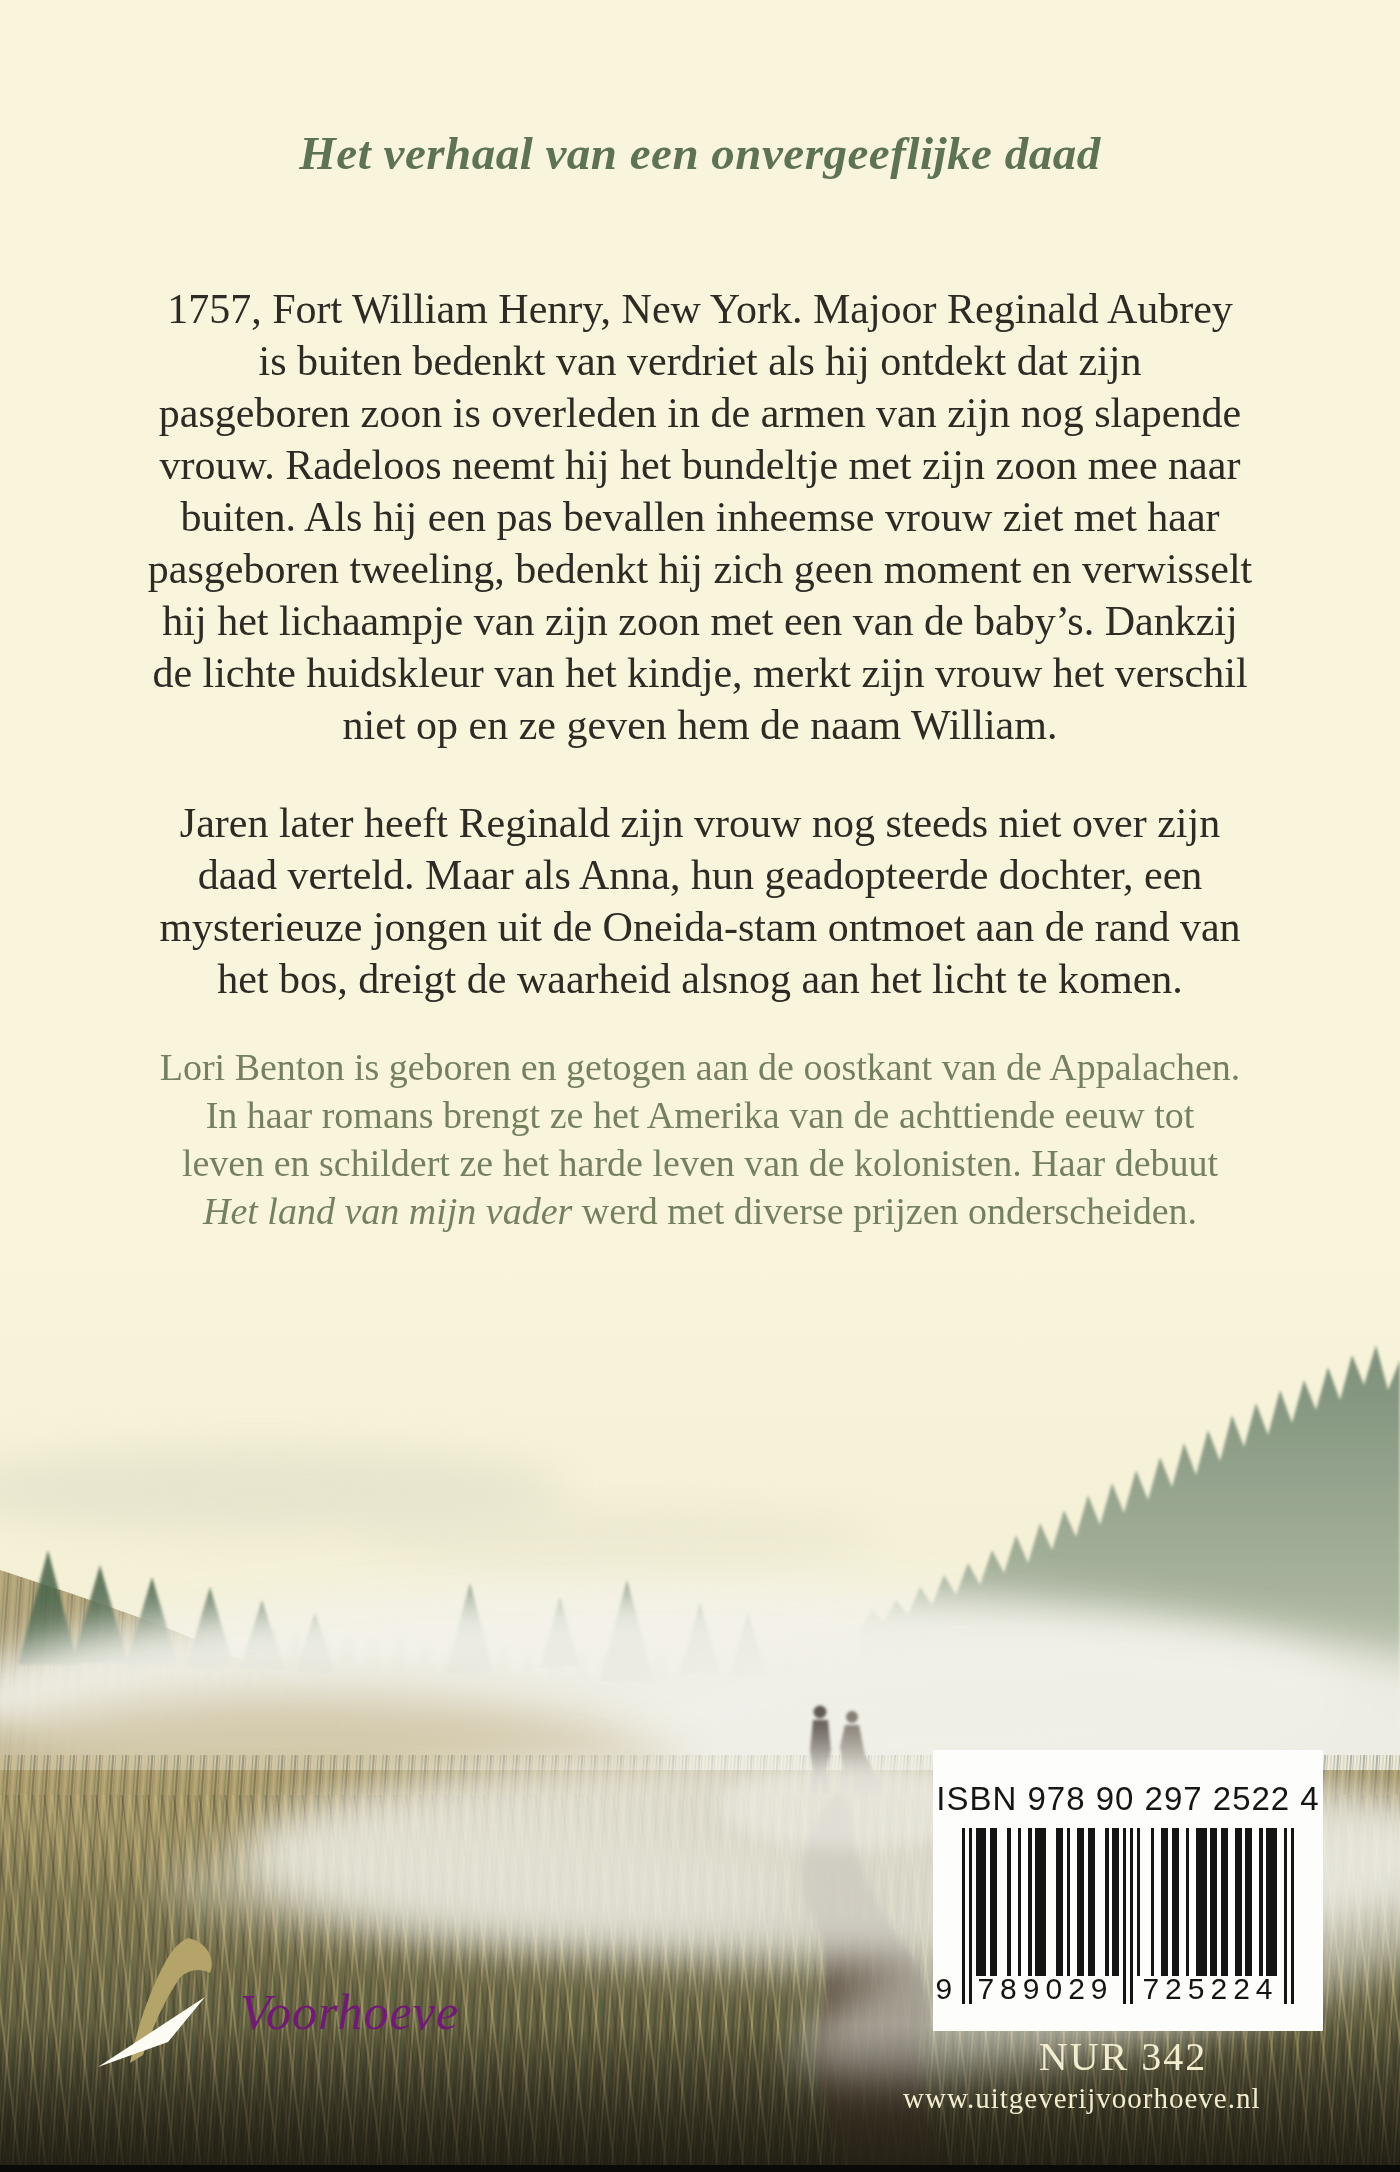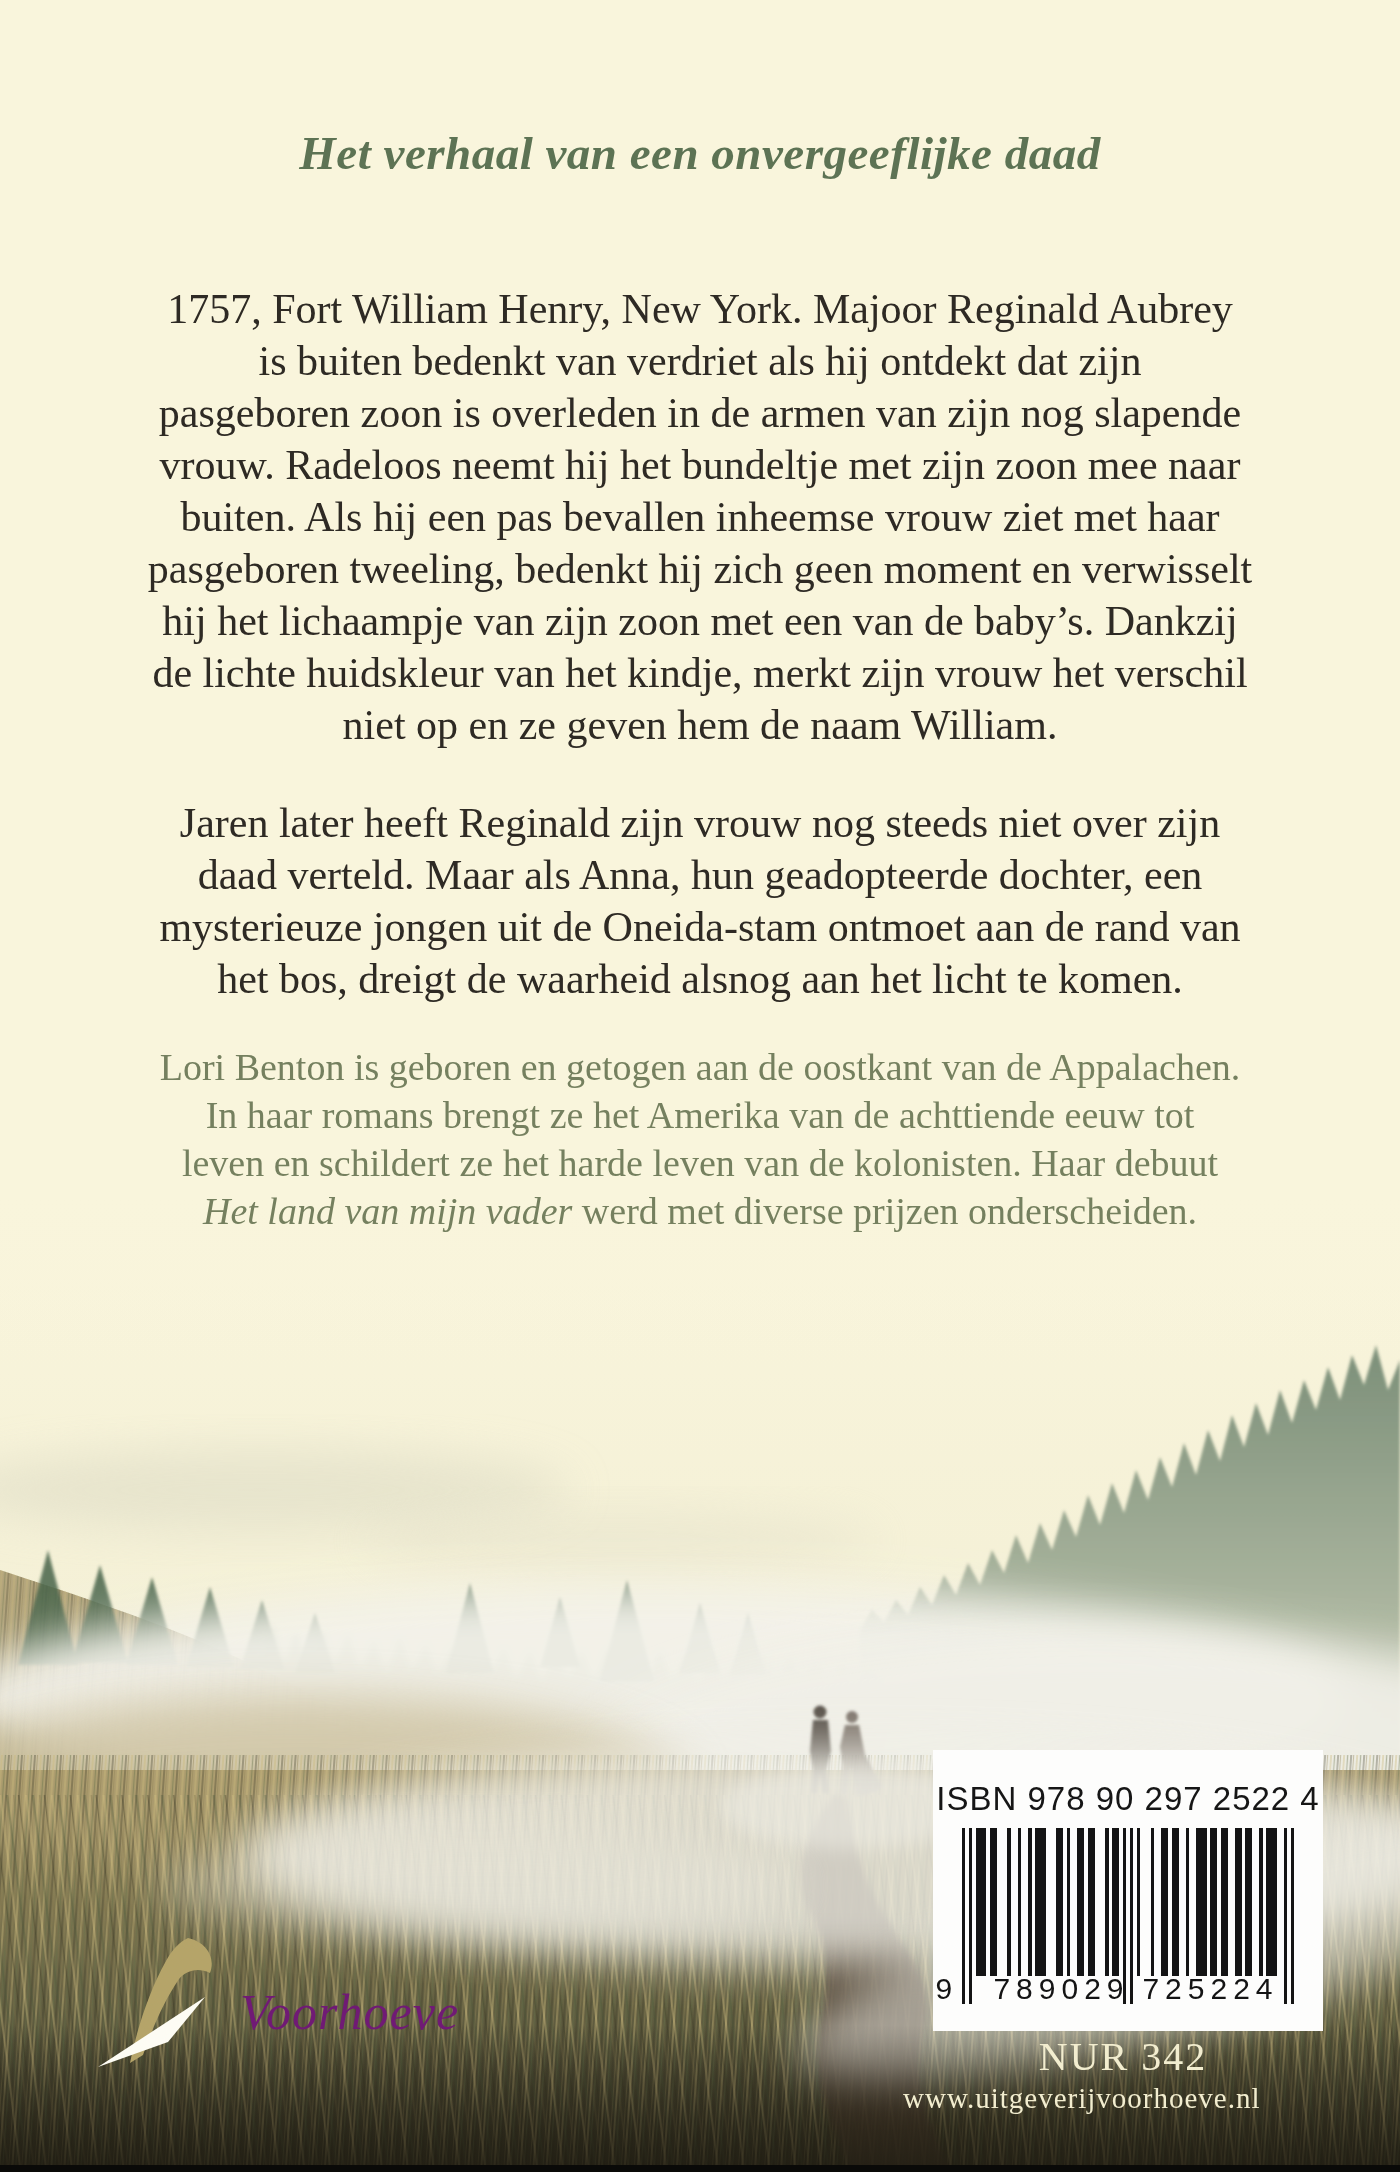--- a/index.html
+++ b/index.html
@@ -41,21 +41,21 @@
   .barcode{
     position:relative;width:333px;height:186px;margin:10px auto 0 auto;
   }
   .barcode .bar{position:absolute;top:0;background:#141414;}
   .bc-digit{
     position:absolute;top:144px;
     font-family:"Liberation Sans","DejaVu Sans",sans-serif;
     font-size:30px;color:#141414;
   }
   .bc-check{left:-26px;}
-  .bc-g1{left:12px;width:144px;text-align:center;letter-spacing:6px;margin-left:16px;}
+  .bc-g1{left:12px;width:144px;text-align:center;letter-spacing:6px;}
   .bc-g2{left:177px;width:144px;text-align:center;letter-spacing:6px;}
   
   .logo{position:absolute;left:90px;top:1925px;width:460px;height:150px;z-index:3;}
   .logo-mark{position:absolute;left:0;top:0;}
   .logo-name{
     position:absolute;left:150px;top:58px;
     font-style:italic;font-size:50px;color:#701a75;letter-spacing:1px;
   }
   
   .nur{

